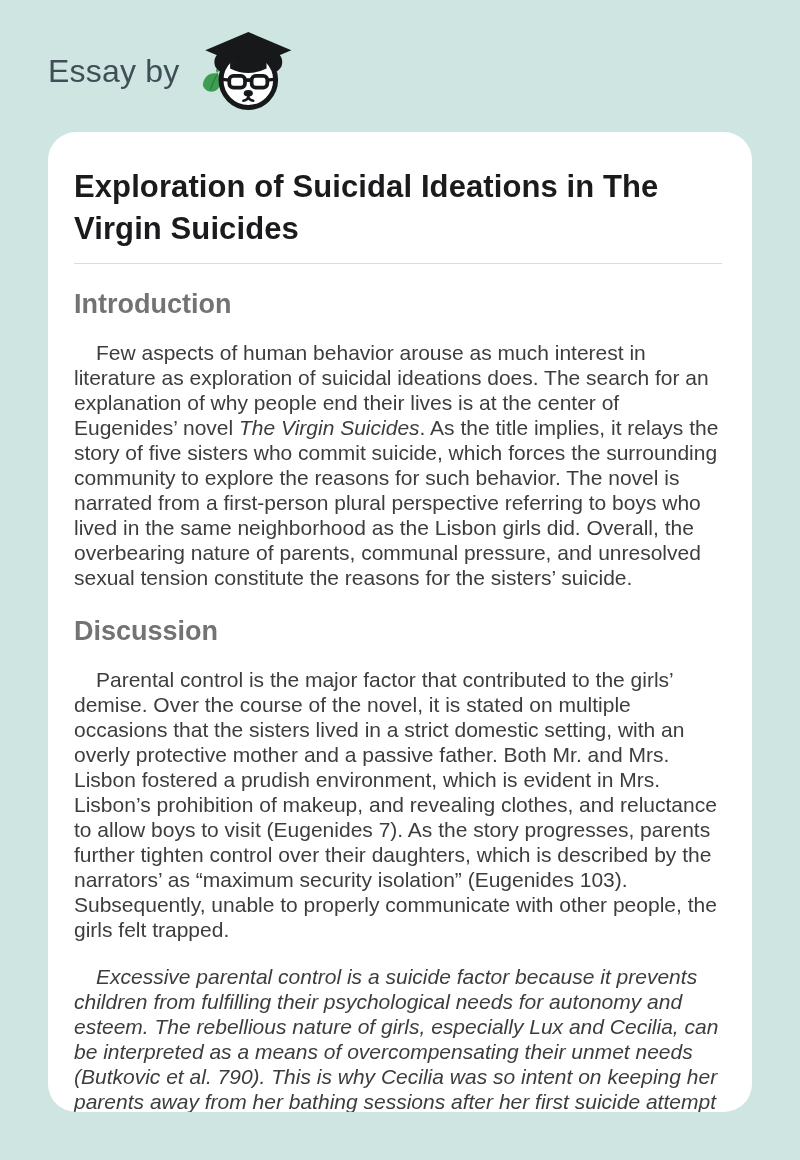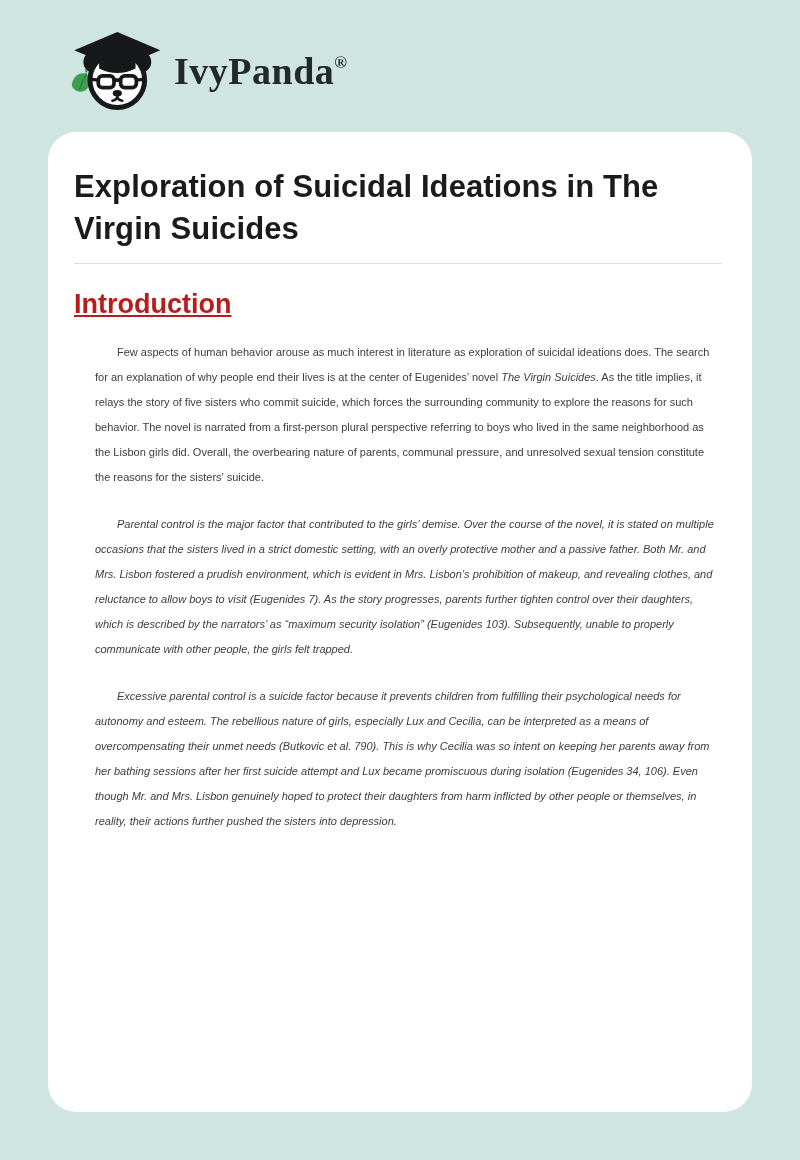--- a/index.html
+++ b/index.html
@@ -82,41 +82,40 @@
   }
   .divider {
     border: none;
     border-top: 1px solid #dcdcdc;
     margin-top: 13px;
   }
   .section-heading {
     margin-top: 25px;
     font-size: 27px;
     font-weight: 700;
-    color: #b91c1c;
-    text-decoration: underline;
+    color: #737373;
   }
   .para {
     margin-top: 20px;
-    font-size: 11px;
+    font-size: 21px;
     line-height: 25px;
     color: #3d3d3d;
     text-indent: 22px;
-    margin-left: 21px;
   }
   .para + .section-heading { margin-top: 26px; }
   .para + .para { margin-top: 22px; font-style: italic; }
   .book-title { font-style: italic; }
 </style>
 </head>
 <body>
 
 <div class="page">
 
   <header class="site-header">
+    <span class="essay-by">Essay by</span>
 
     <span class="logo-wrap">
       <svg width="96" height="82" viewBox="0 0 116 98" xmlns="http://www.w3.org/2000/svg" aria-hidden="true">
 
         <path d="M27 26 C25 36 24 44 25 54" stroke="#3d9e52" stroke-width="3" stroke-dasharray="4 3" fill="none"></path>
 
         <path d="M25 52 C15 50 8 56 7 66 C9 74 18 76 24 72 C29 68 29 58 25 52 Z" fill="#3d9e52"></path>
         <path d="M25 52 C20 60 18 66 16 72" stroke="#2e7d40" stroke-width="1.5" fill="none"></path>
 
         <circle cx="34" cy="38" r="13" fill="#17181a"></circle>
@@ -131,33 +130,33 @@
         <rect x="66" y="55" width="19" height="14" rx="5" fill="none" stroke="#17181a" stroke-width="4.5"></rect>
         <line x1="58" y1="60" x2="66" y2="60" stroke="#17181a" stroke-width="4.5"></line>
         <line x1="31" y1="59" x2="39" y2="60" stroke="#17181a" stroke-width="4"></line>
         <line x1="85" y1="60" x2="93" y2="59" stroke="#17181a" stroke-width="4"></line>
 
         <ellipse cx="62" cy="76" rx="5.5" ry="4" fill="#17181a"></ellipse>
         <path d="M62 79 Q62 84 56 85 M62 79 Q62 84 68 85" stroke="#17181a" stroke-width="3" fill="none" stroke-linecap="round"></path>
       </svg>
     </span>
 
-    <span class="brand"><span>IvyPanda</span><sup>®</sup></span>
   </header>
 
   <main class="card">
 
     <h1 class="essay-title">Exploration of Suicidal Ideations in The Virgin Suicides</h1>
 
 
     <hr class="divider">
 
     <h2 class="section-heading">Introduction</h2>
 
     <p class="para"><span>Few aspects of human behavior arouse as much interest in literature as exploration of suicidal ideations does. The search for an explanation of why people end their lives is at the center of Eugenides’ novel </span><em class="book-title">The Virgin Suicides</em><span>. As the title implies, it relays the story of five sisters who commit suicide, which forces the surrounding community to explore the reasons for such behavior. The novel is narrated from a first-person plural perspective referring to boys who lived in the same neighborhood as the Lisbon girls did. Overall, the overbearing nature of parents, communal pressure, and unresolved sexual tension constitute the reasons for the sisters’ suicide.</span></p>
 
+    <h2 class="section-heading">Discussion</h2>
 
     <p class="para">Parental control is the major factor that contributed to the girls’ demise. Over the course of the novel, it is stated on multiple occasions that the sisters lived in a strict domestic setting, with an overly protective mother and a passive father. Both Mr. and Mrs. Lisbon fostered a prudish environment, which is evident in Mrs. Lisbon’s prohibition of makeup, and revealing clothes, and reluctance to allow boys to visit (Eugenides 7). As the story progresses, parents further tighten control over their daughters, which is described by the narrators’ as “maximum security isolation” (Eugenides 103). Subsequently, unable to properly communicate with other people, the girls felt trapped.</p>
 
     <p class="para">Excessive parental control is a suicide factor because it prevents children from fulfilling their psychological needs for autonomy and esteem. The rebellious nature of girls, especially Lux and Cecilia, can be interpreted as a means of overcompensating their unmet needs (Butkovic et al. 790). This is why Cecilia was so intent on keeping her parents away from her bathing sessions after her first suicide attempt and Lux became promiscuous during isolation (Eugenides 34, 106). Even though Mr. and Mrs. Lisbon genuinely hoped to protect their daughters from harm inflicted by other people or themselves, in reality, their actions further pushed the sisters into depression.</p>
 
   </main>
 </div>
 
 </body></html>

